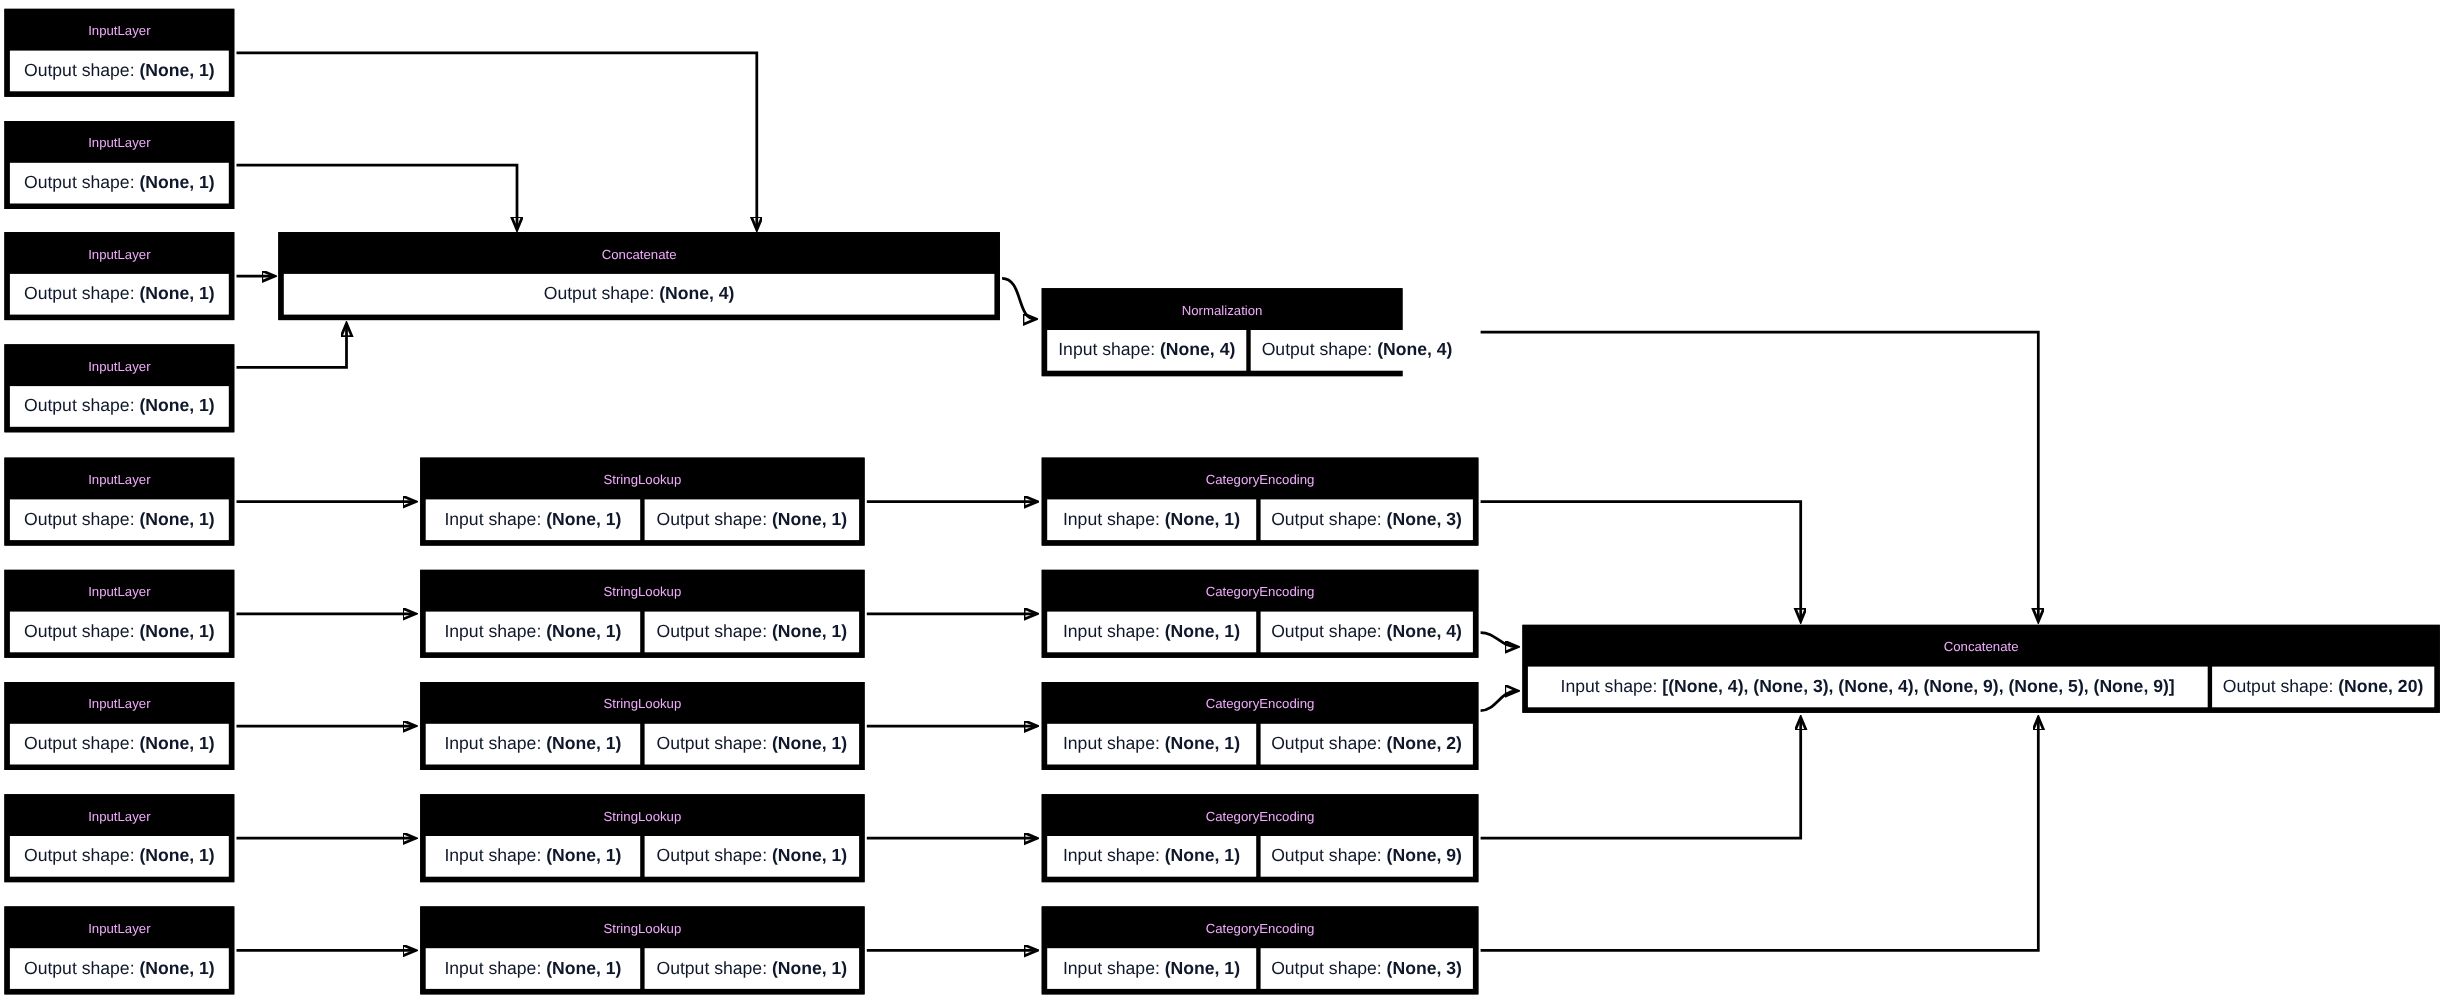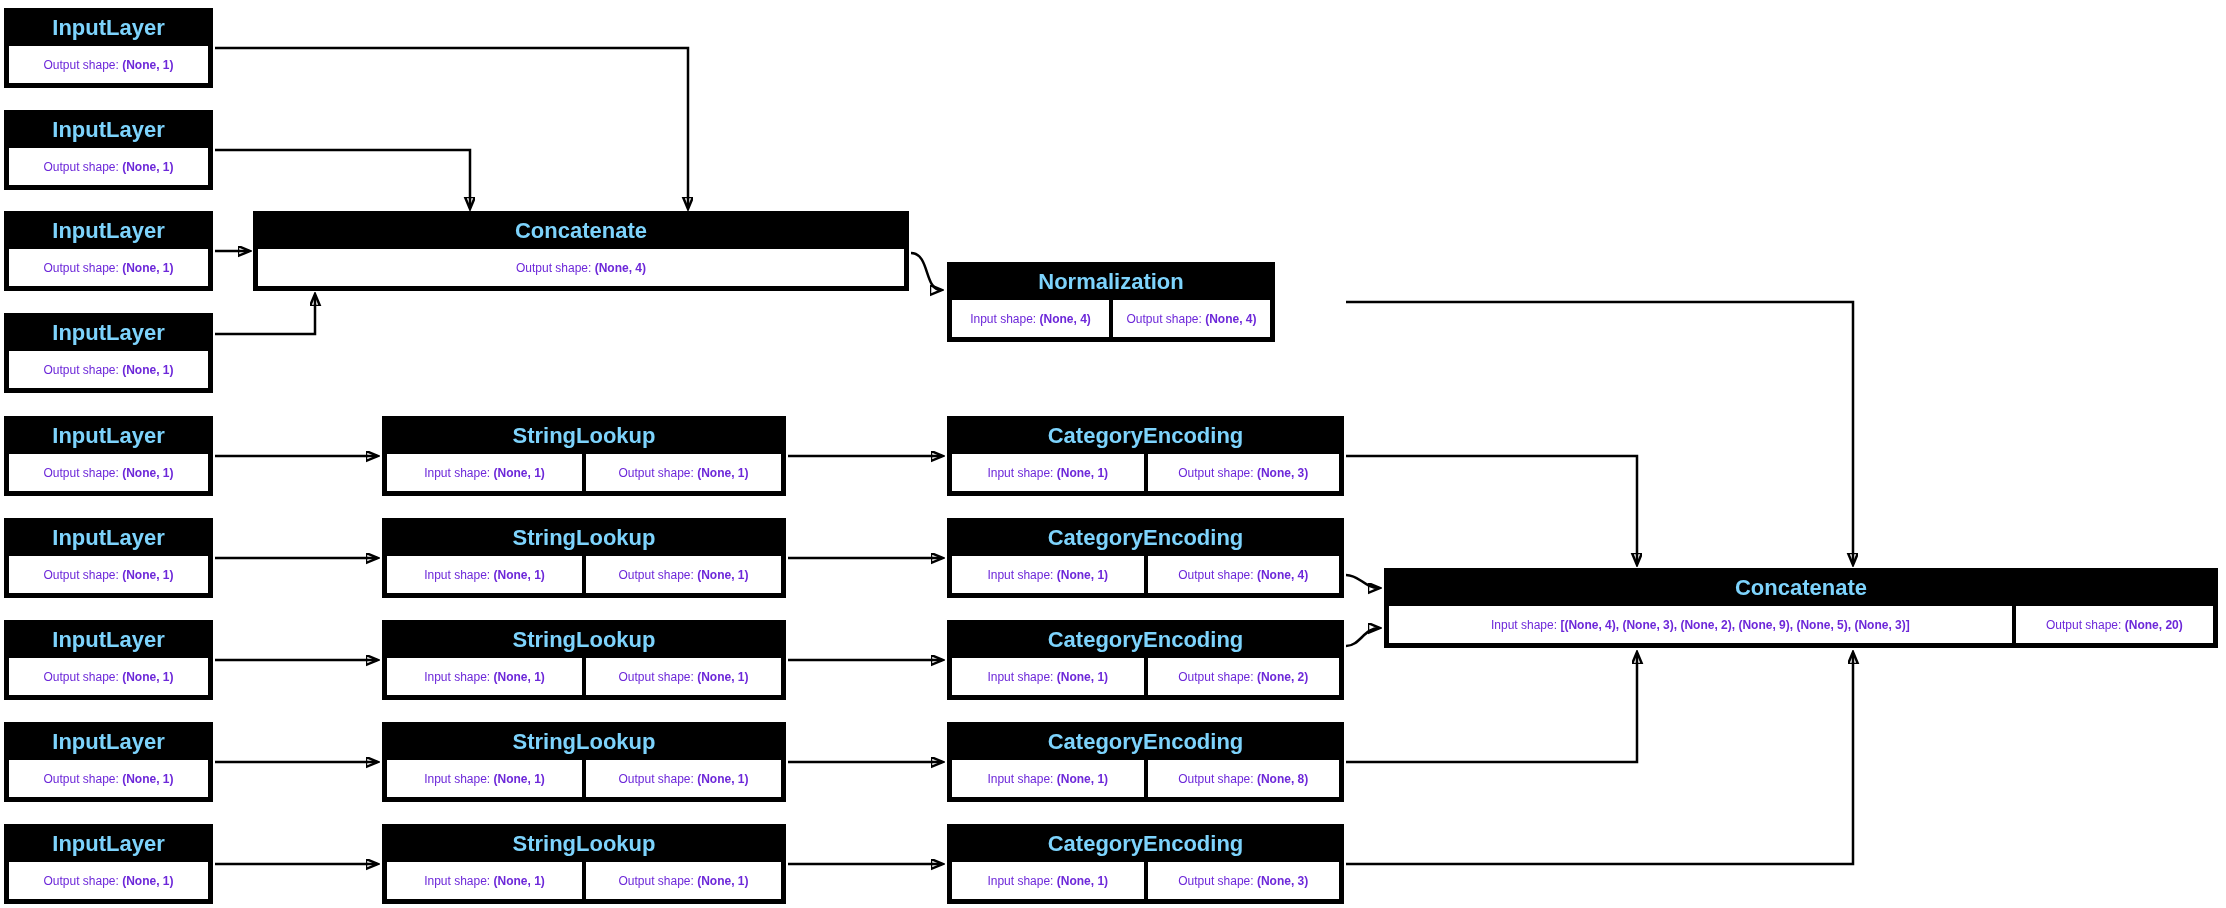--- a/index.html
+++ b/index.html
@@ -18,37 +18,37 @@
     box-sizing:border-box;
     background:#000000;
     border:2.5px solid #000000;
     display:flex;
     flex-direction:column;
   }
   .hd{
     height:36px;
     flex:0 0 36px;
     display:flex;align-items:center;justify-content:center;
-    color:#7dd3fc;
-    font-weight:bold;
-    font-size:22px;
+    color:#f0abfc;
+    font-weight:normal;
+    font-size:12px;
     white-space:nowrap;
   }
   .bd{
     flex:1;
     display:flex;
     gap:4px;
     padding:0 3px 3px 3px;
   }
   .cell{
     flex:1;
     background:#ffffff;
-    color:#6d28d9;
+    color:#0f172a;
     display:flex;align-items:center;justify-content:center;
-    font-size:12px;
+    font-size:16px;
     white-space:nowrap;
     padding:0 10px;
   }
   .cell b{font-weight:bold;}
 </style>
 </head>
 <body>
 
 <div id="canvas">
 
@@ -264,41 +264,41 @@
         </div>
     </div>
   </div>
   <div class="node" style="left:947px;top:722px;width:397px">
     <div class="hd">CategoryEncoding</div>
     <div class="bd">
       <div class="cell">
           <span class="t"><span>Input shape:</span> <b>(None, 1)</b></span>
         </div>
       <div class="cell">
-          <span class="t"><span>Output shape:</span> <b>(None, 8)</b></span>
+          <span class="t"><span>Output shape:</span> <b>(None, 9)</b></span>
         </div>
     </div>
   </div>
   <div class="node" style="left:947px;top:824px;width:397px">
     <div class="hd">CategoryEncoding</div>
     <div class="bd">
       <div class="cell">
           <span class="t"><span>Input shape:</span> <b>(None, 1)</b></span>
         </div>
       <div class="cell">
           <span class="t"><span>Output shape:</span> <b>(None, 3)</b></span>
         </div>
     </div>
   </div>
 
   <div class="node" style="left:1384px;top:568px;width:834px">
     <div class="hd">Concatenate</div>
     <div class="bd">
       <div class="cell" style="flex:3.4">
-          <span class="t"><span>Input shape:</span> <b>[(None, 4), (None, 3), (None, 2), (None, 9), (None, 5), (None, 3)]</b></span>
+          <span class="t"><span>Input shape:</span> <b>[(None, 4), (None, 3), (None, 4), (None, 9), (None, 5), (None, 9)]</b></span>
         </div>
       <div class="cell" style="flex:1">
           <span class="t"><span>Output shape:</span> <b>(None, 20)</b></span>
         </div>
     </div>
   </div>
 
 </div>
 
 </body></html>

